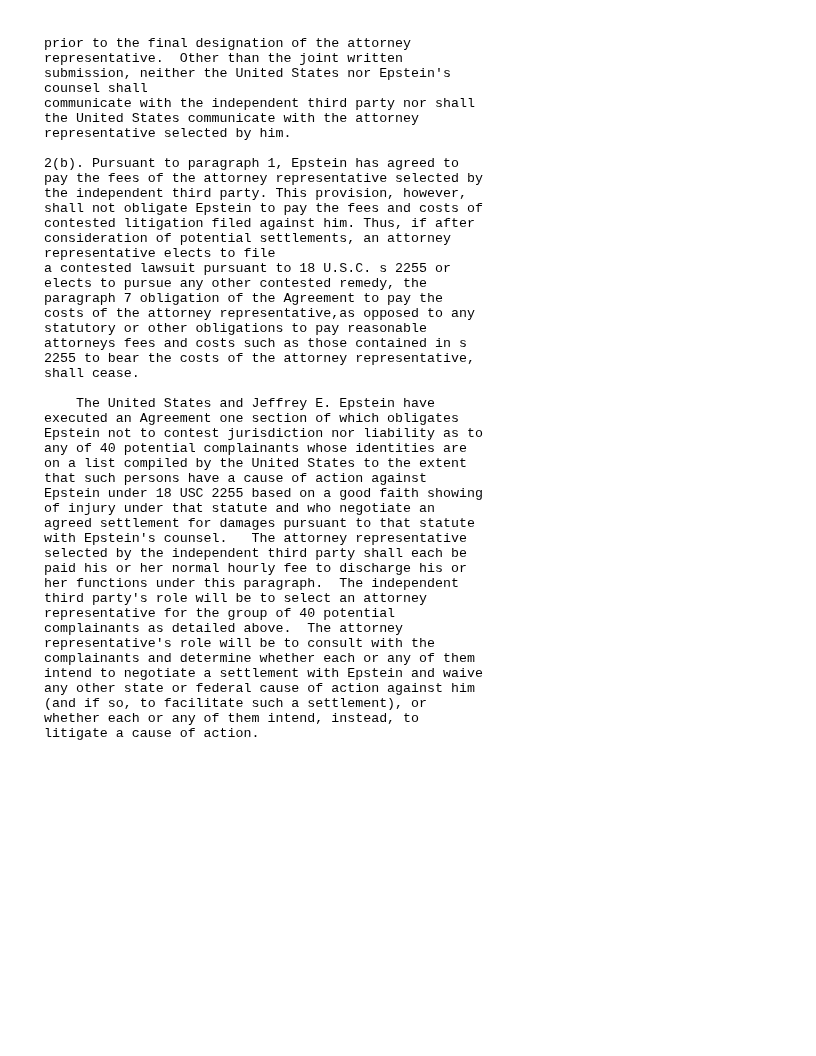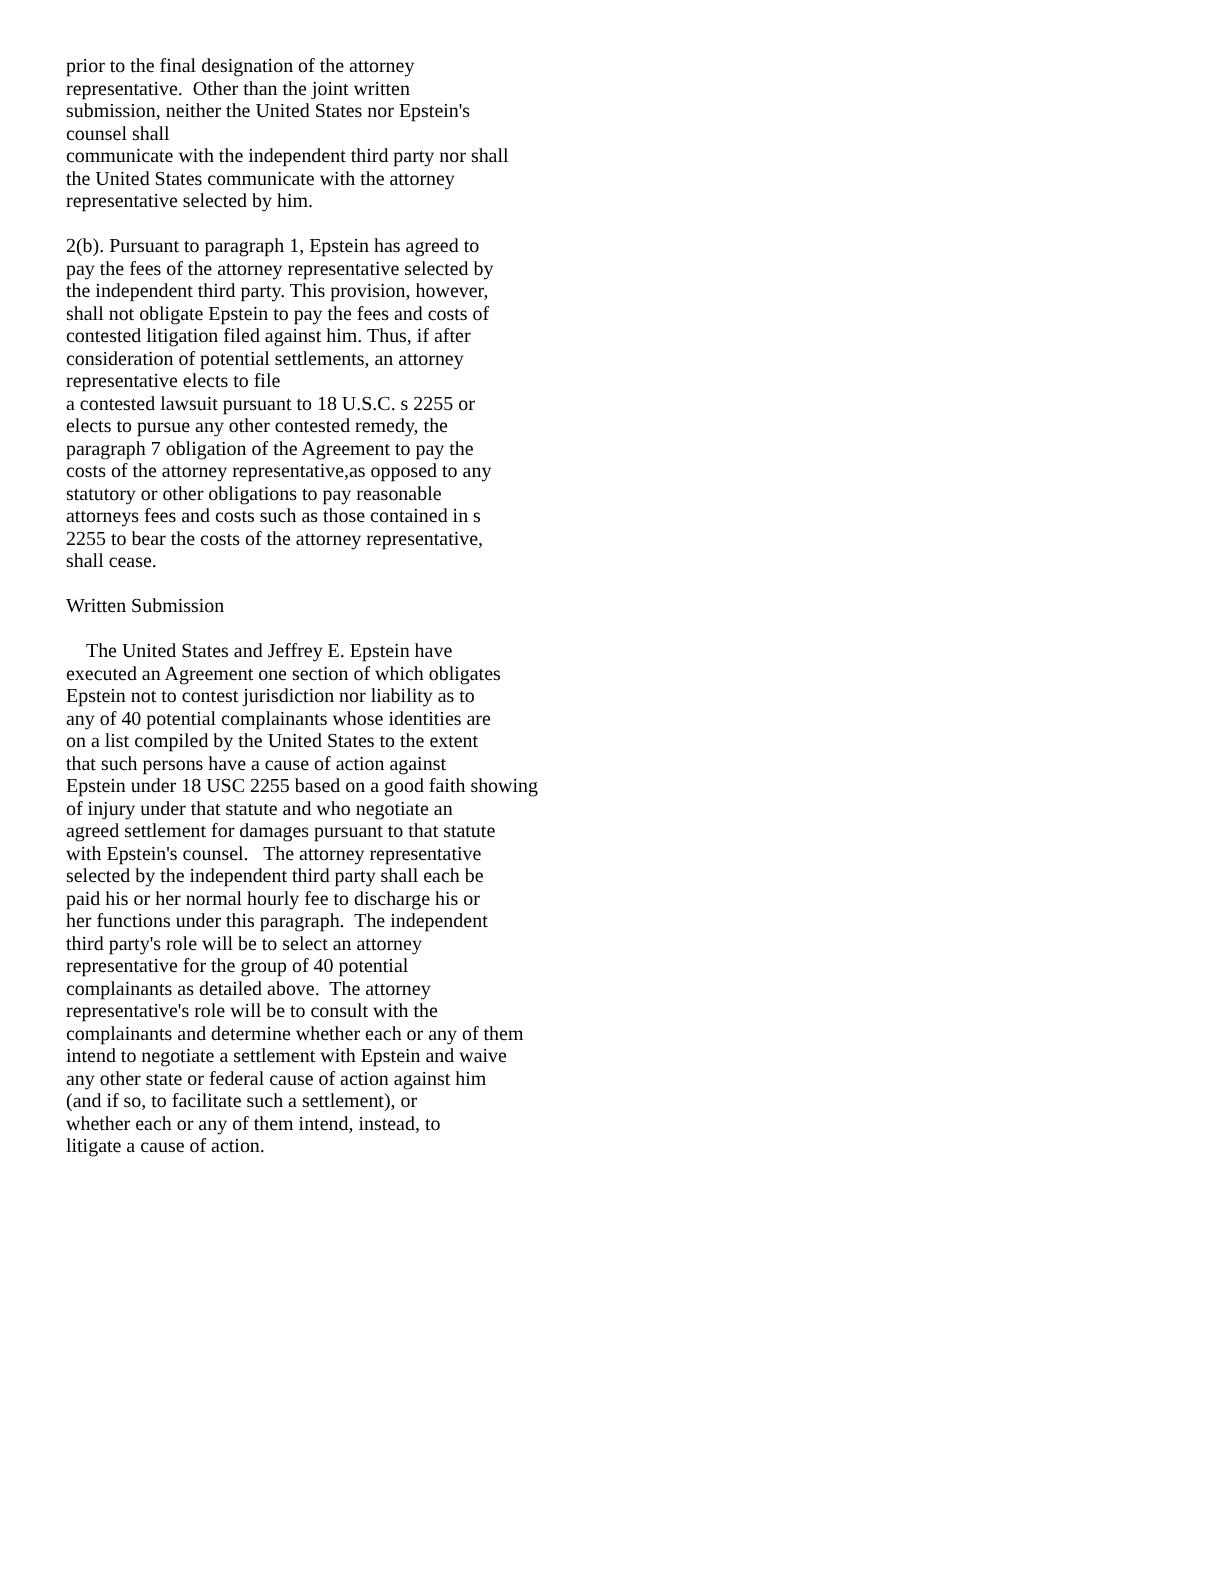--- a/index.html
+++ b/index.html
@@ -6,21 +6,21 @@
     margin: 0;
     padding: 0;
     background: #ffffff;
   }
   .page {
     position: relative;
     width: 816px;
     height: 1056px;
     background: #ffffff;
     overflow: hidden;
-    font-family: Liberation Serif, serif;
+    font-family: Liberation Mono, monospace;
   }
   .doc-body {
     position: absolute;
     left: 44px;
     top: 36px;
     width: 720px;
     font-size: 13.3px;
     line-height: 15px;
     color: #000000;
   }
@@ -53,21 +53,20 @@
 consideration of potential settlements, an attorney
 representative elects to file
 a contested lawsuit pursuant to 18 U.S.C. s 2255 or
 elects to pursue any other contested remedy, the
 paragraph 7 obligation of the Agreement to pay the
 costs of the attorney representative,as opposed to any
 statutory or other obligations to pay reasonable
 attorneys fees and costs such as those contained in s
 2255 to bear the costs of the attorney representative,
 shall cease.</div>
-    <div class="para">Written Submission</div>
     <div class="para">    The United States and Jeffrey E. Epstein have
 executed an Agreement one section of which obligates
 Epstein not to contest jurisdiction nor liability as to
 any of 40 potential complainants whose identities are
 on a list compiled by the United States to the extent
 that such persons have a cause of action against
 Epstein under 18 USC 2255 based on a good faith showing
 of injury under that statute and who negotiate an
 agreed settlement for damages pursuant to that statute
 with Epstein's counsel.   The attorney representative

